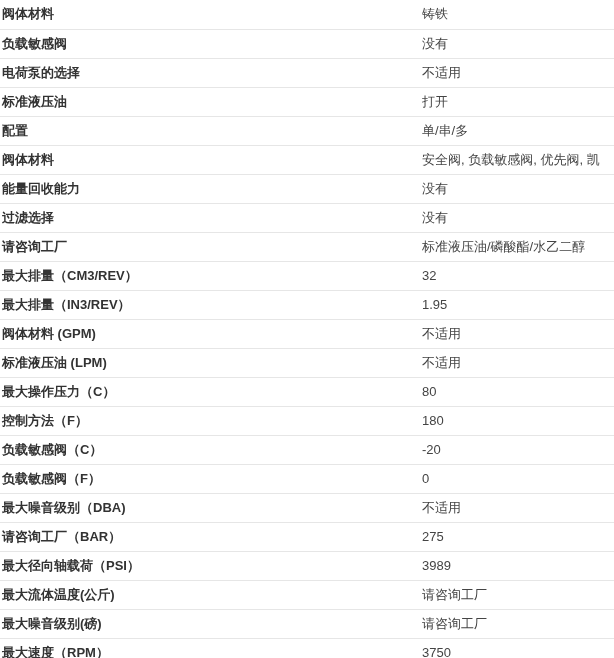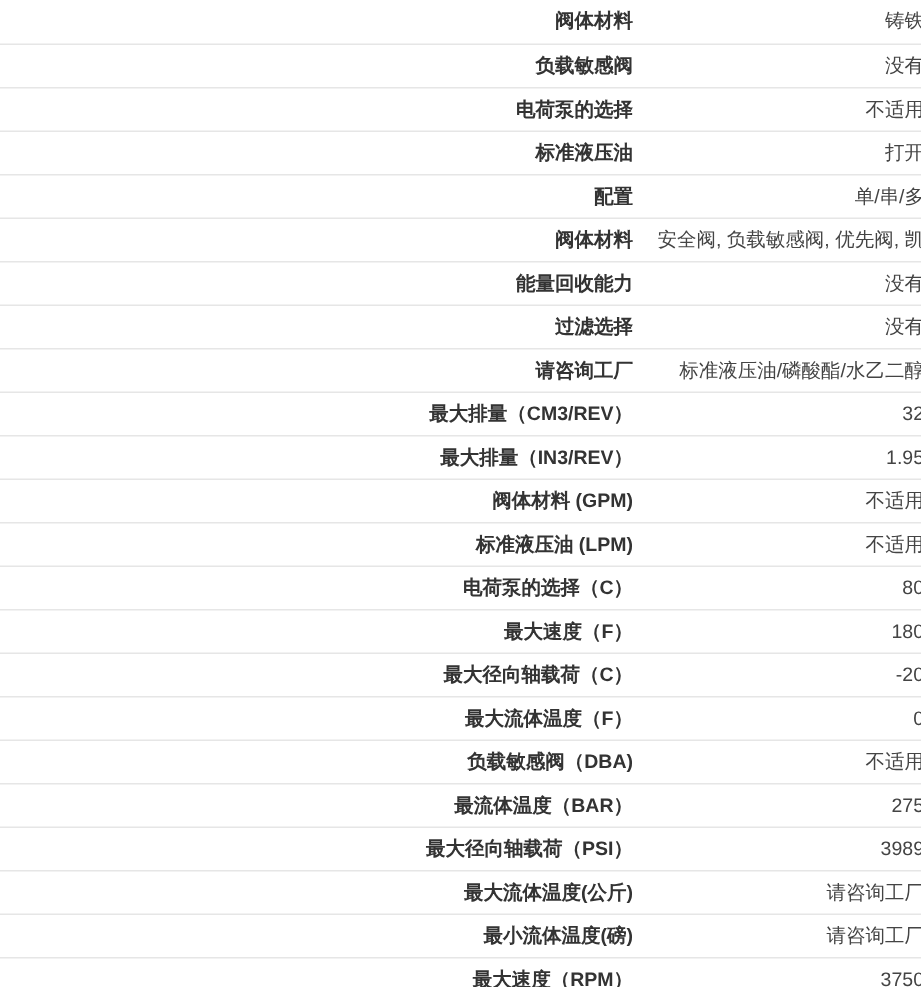--- a/index.html
+++ b/index.html
@@ -39,21 +39,20 @@
     width: 194px;
     padding-left: 0px;
     font-size: 13px;
     font-weight: normal;
     color: #444444;
   }
   .wrap {
     position: relative;
     width: 614px;
     height: 658px;
-    text-align: right;
   }
 </style>
 </head>
 <body>
 
 <div class="wrap">
   <table class="spec-table">
     <tbody>
       <tr>
         <td class="label-cell">阀体材料</td>
@@ -101,53 +100,53 @@
       </tr>
       <tr>
         <td class="label-cell">阀体材料 (GPM)</td>
         <td class="value-cell">不适用</td>
       </tr>
       <tr>
         <td class="label-cell">标准液压油 (LPM)</td>
         <td class="value-cell">不适用</td>
       </tr>
       <tr>
-        <td class="label-cell">电荷泵的选择（C）</td>
+        <td class="label-cell">最大操作压力（C）</td>
         <td class="value-cell">80</td>
       </tr>
       <tr>
-        <td class="label-cell">最大速度（F）</td>
+        <td class="label-cell">控制方法（F）</td>
         <td class="value-cell">180</td>
       </tr>
       <tr>
-        <td class="label-cell">最大径向轴载荷（C）</td>
+        <td class="label-cell">负载敏感阀（C）</td>
         <td class="value-cell">-20</td>
       </tr>
       <tr>
-        <td class="label-cell">最大流体温度（F）</td>
+        <td class="label-cell">负载敏感阀（F）</td>
         <td class="value-cell">0</td>
       </tr>
       <tr>
-        <td class="label-cell">负载敏感阀（DBA)</td>
+        <td class="label-cell">最大噪音级别（DBA)</td>
         <td class="value-cell">不适用</td>
       </tr>
       <tr>
-        <td class="label-cell">最流体温度（BAR）</td>
+        <td class="label-cell">请咨询工厂（BAR）</td>
         <td class="value-cell">275</td>
       </tr>
       <tr>
         <td class="label-cell">最大径向轴载荷（PSI）</td>
         <td class="value-cell">3989</td>
       </tr>
       <tr>
         <td class="label-cell">最大流体温度(公斤)</td>
         <td class="value-cell">请咨询工厂</td>
       </tr>
       <tr>
-        <td class="label-cell">最小流体温度(磅)</td>
+        <td class="label-cell">最大噪音级别(磅)</td>
         <td class="value-cell">请咨询工厂</td>
       </tr>
       <tr>
         <td class="label-cell">最大速度（RPM）</td>
         <td class="value-cell">3750</td>
       </tr>
     </tbody>
   </table>
 </div>
 

